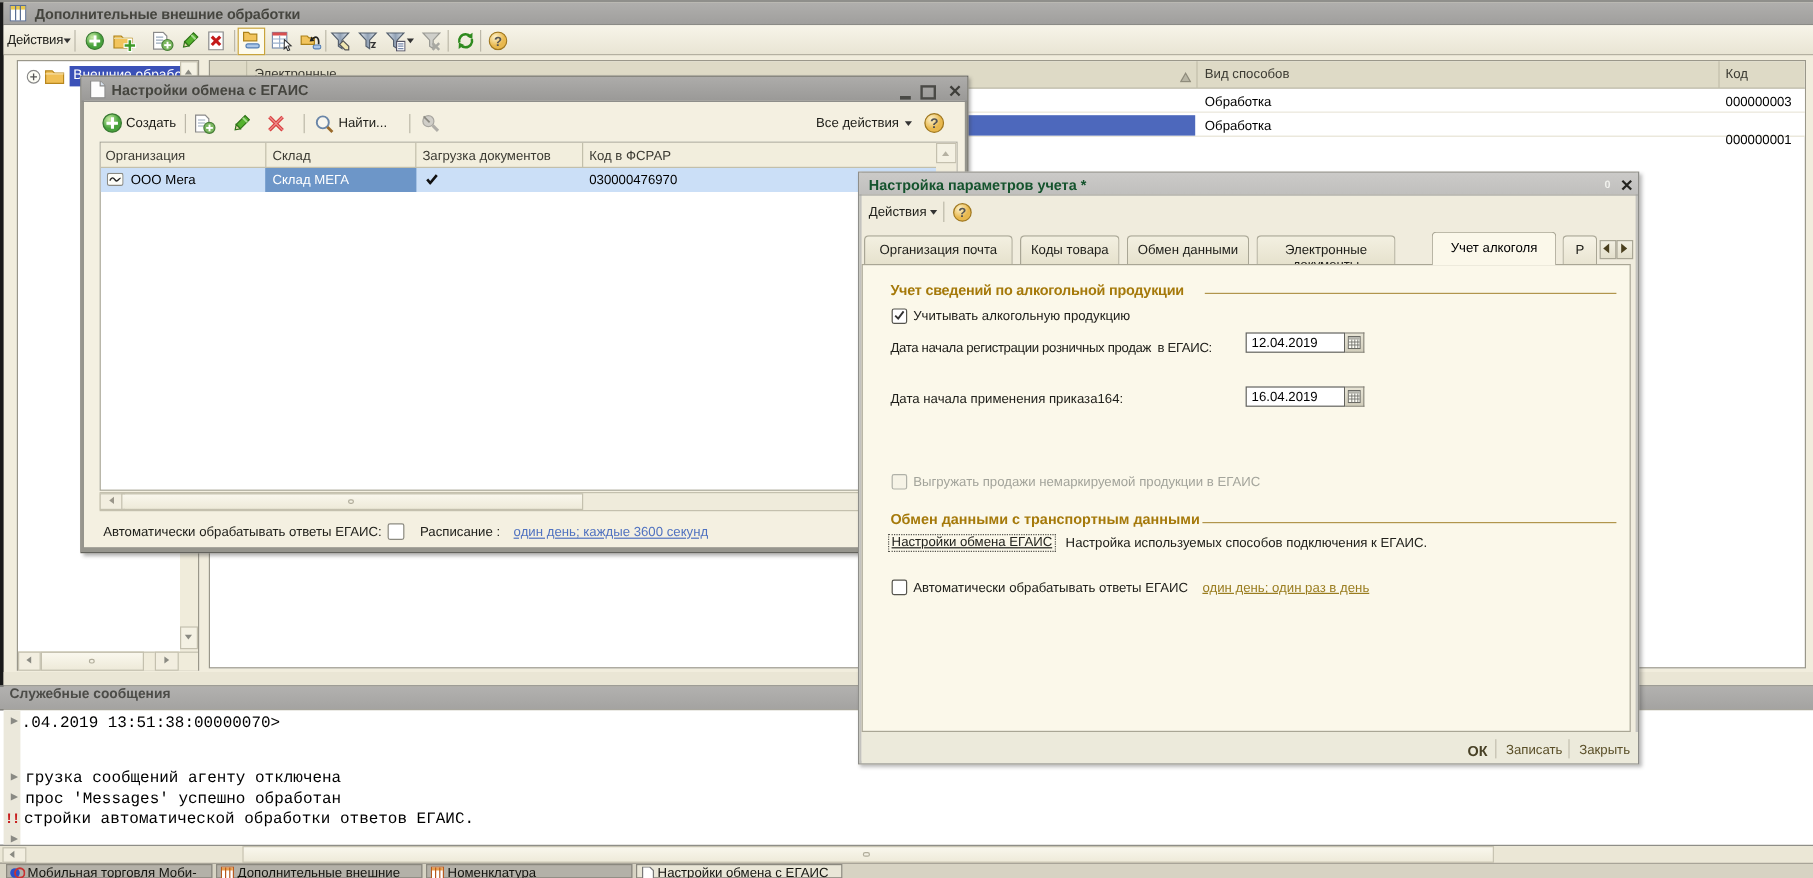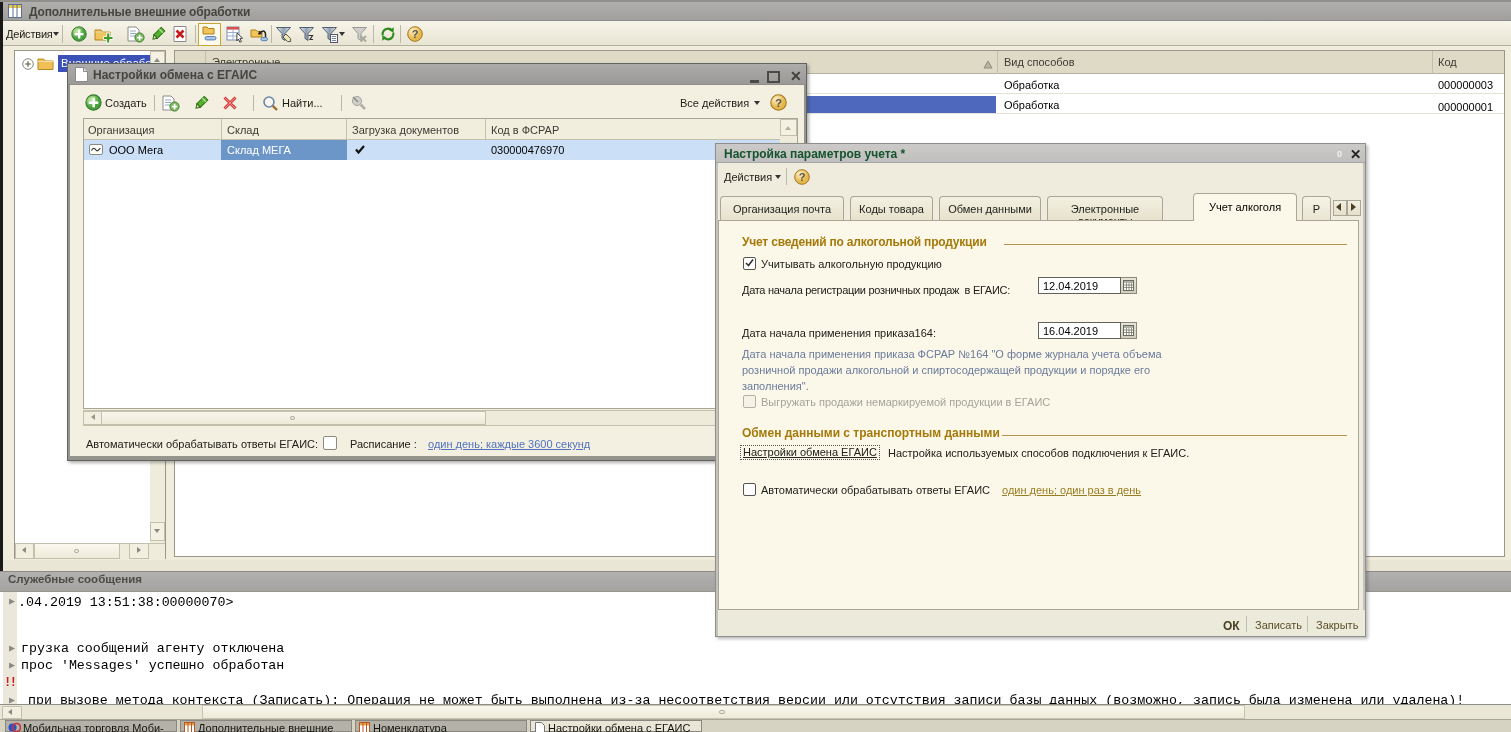--- a/index.html
+++ b/index.html
@@ -203,37 +203,37 @@
 <div class="a" style="left:997px;top:51px;width:1px;height:23px;background:#c2bfab"></div>
 <div class="a" style="left:1004px;top:56px;color:#3c3b33">Вид способов</div>
 <div class="a" style="left:1432px;top:51px;width:1px;height:23px;background:#c2bfab"></div>
 <div class="a" style="left:1438px;top:56px;color:#3c3b33">Код</div>
 <div class="a" style="left:175px;top:74px;width:1329px;height:20px;background:#fff;border-bottom:1px solid #e6e3d4"></div>
 <div class="a" style="left:1004px;top:79px;color:#000">Обработка</div>
 <div class="a" style="left:1438px;top:79px;color:#000">000000003</div>
 <div class="a" style="left:175px;top:94px;width:1329px;height:20px;background:#fff;border-bottom:1px solid #e6e3d4"></div>
 <div class="a" style="left:175px;top:96px;width:821px;height:17px;background:#4d68bc"></div>
 <div class="a" style="left:1004px;top:99px;color:#000">Обработка</div>
-<div class="a" style="left:1438px;top:101px;color:#000">000000001</div>
+<div class="a" style="left:1438px;top:111px;color:#000">000000001</div>
 
 <div class="a" style="left:3px;top:560px;width:1508px;height:11px;background:#eae6d5"></div>
 <div class="a" style="left:0px;top:571px;width:1511px;height:21px;background:linear-gradient(#b2b1af,#a4a3a1);border-top:1px solid #8a8a86;border-bottom:1px solid #98978f"></div>
 <div class="a" style="left:8px;top:573px;font-size:11.5px;font-weight:bold;color:#4c4c48">Служебные сообщения</div>
 <div class="a" style="left:0px;top:592px;width:1511px;height:112px;background:#fff"></div>
 <div class="a" style="left:3px;top:592px;width:14px;height:112px;background:#ebe8db"></div>
 <div class="a" style="left:0;top:592px;width:1511px;height:112px;font-family:'Liberation Mono',monospace;font-size:13.3px;color:#000">
 <div class="a" style="left:9px;top:3px;color:#8a8a84;font-size:10px">▶</div>
 <div class="a" style="left:18px;top:3px">.04.2019 13:51:38:00000070&gt;</div>
 <div class="a" style="left:9px;top:50px;color:#8a8a84;font-size:10px">▶</div>
 <div class="a" style="left:9px;top:67px;color:#8a8a84;font-size:10px">▶</div>
 <div class="a" style="left:21px;top:49px">грузка сообщений агенту отключена</div>
 <div class="a" style="left:21px;top:66px">прос 'Messages' успешно обработан</div>
 <div class="a" style="left:4px;top:84px;color:#c81f1f;font-weight:bold;letter-spacing:-1.5px;font-size:12px">!!</div>
+<div class="a" style="left:20px;top:83px">стройки автоматической обработки ответов ЕГАИС.</div>
 <div class="a" style="left:9px;top:102px;color:#8a8a84;font-size:10px">▶</div>
-<div class="a" style="left:28px;top:101px;white-space:nowrap">при вызове метода контекста (Записать): Операция не может быть выполнена из-за несоответствия версии или отсутствия записи базы данных (возможно, запись была изменена или удалена)!</div>
 </div>
 <div class="a" style="left:0px;top:704px;width:1511px;height:1px;background:#8e8e88"></div>
 <div class="a" style="left:0px;top:705px;width:1511px;height:14px;background:#ebe7d6"></div>
 <div class="a" style="left:2px;top:706px;width:20px;height:13px;background:#f2eee0;border:1px solid #c4c0ae"></div>
 <div class="a" style="left:8px;top:709px;width:0;height:0;border-top:3.5px solid transparent;border-bottom:3.5px solid transparent;border-right:4.5px solid #8a8a82"></div>
 <div class="a" style="left:202px;top:705px;width:1043px;height:14px;background:linear-gradient(#f9f7ed,#eeead9);border:1px solid #c8c4b2"></div>
 <div class="a" style="left:719px;top:710px;width:6px;height:4px;border:1px solid #b0ac9a;border-radius:2px"></div>
 
 <div class="a" style="left:0px;top:719px;width:1511px;height:13px;background:#d7d3c3;border-top:1px solid #a8a498"></div>
 <div class="a" style="left:5px;top:720px;width:172px;height:12px;background:#b4b1a8;border:1px solid #8a887e;color:#14140f;font-size:11px">
@@ -441,21 +441,20 @@
       <svg width="11" height="11" viewBox="0 0 11 11">
         <rect x="0.5" y="0.5" width="10" height="10" fill="#fdfdf6" stroke="#6a6a64"></rect>
         <rect x="1" y="1" width="9" height="2" fill="#b0b0a8"></rect>
         <line x1="1" y1="5" x2="10" y2="5" stroke="#6a6a64" stroke-width="0.7"></line>
         <line x1="1" y1="7.5" x2="10" y2="7.5" stroke="#6a6a64" stroke-width="0.7"></line>
         <line x1="3.5" y1="3" x2="3.5" y2="10" stroke="#6a6a64" stroke-width="0.7"></line>
         <line x1="6" y1="3" x2="6" y2="10" stroke="#6a6a64" stroke-width="0.7"></line>
         <line x1="8.5" y1="3" x2="8.5" y2="10" stroke="#6a6a64" stroke-width="0.7"></line>
       </svg>
     </div>
-  <div class="a hint" style="left:26px;top:202px">Дата начала применения приказа ФСРАР №164 "О форме журнала учета объема<br>розничной продажи алкогольной и спиртосодержащей продукции и порядке его<br>заполнения".</div>
   <div class="a cbd" style="left:27px;top:251px"></div>
   <div class="a" style="left:45px;top:252px;color:#a3a49b">Выгружать продажи немаркируемой продукции в ЕГАИС</div>
 
   <div class="a" style="left:26px;top:282px;font-weight:bold;color:#a5790a;font-size:12px">Обмен данными с транспортным данными</div>
   <div class="a" style="left:286px;top:291px;width:345px;height:1px;background:#b1954c"></div>
   <div class="a" style="left:24px;top:301px;border:1px dotted #55544e;padding:0 2px 1px 2px"><span style="text-decoration:underline">Настройки обмена ЕГАИС</span></div>
   <div class="a" style="left:172px;top:303px">Настройка используемых способов подключения к ЕГАИС.</div>
   <div class="a cbe" style="left:27px;top:339px"></div>
   <div class="a" style="left:45px;top:340px">Автоматически обрабатывать ответы ЕГАИС</div>
   <div class="a" style="left:286px;top:340px;color:#9a7d20;text-decoration:underline">один день; один раз в день</div>

